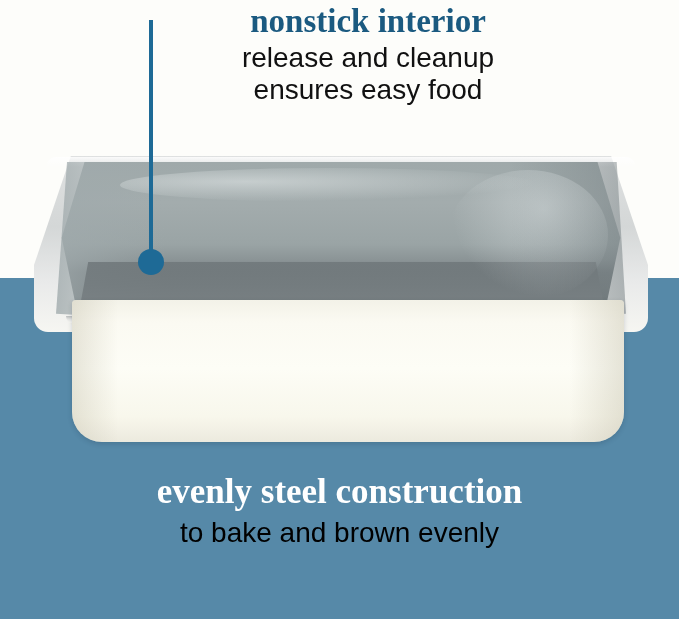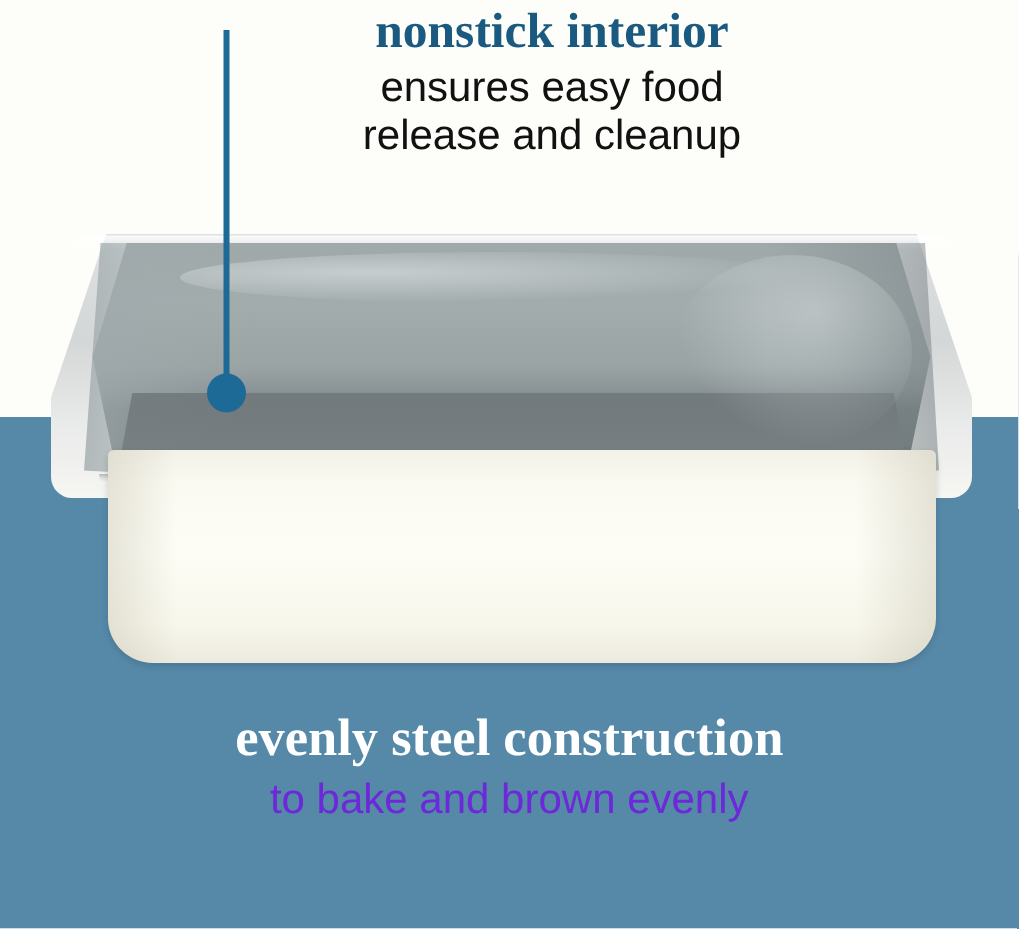--- a/index.html
+++ b/index.html
@@ -222,21 +222,21 @@
     line-height: 40px;
     color: #ffffff;
     margin: 0;
     white-space: nowrap;
   }
   .bottom-subline {
     font-family: "Liberation Sans", sans-serif;
     font-weight: 400;
     font-size: 28px;
     line-height: 34px;
-    color: #6d28d9;
+    color: #000000;
     margin: 0;
     padding-top: 4px;
   }
 </style>
 </head>
 <body>
 
 <div id="canvas">
 
   <div class="band-top"></div>
@@ -256,22 +256,22 @@
     <div class="pan-body-shade-l"></div>
     <div class="pan-body-shade-r"></div>
   </div>
 
   <div class="leader-line"></div>
   <div class="leader-dot"></div>
 
   <div class="callout-text">
     <p class="headline">nonstick interior</p>
     <p class="subline">
+      <span>release and cleanup</span>
       <span>ensures easy food</span>
-      <span>release and cleanup</span>
     </p>
   </div>
 
   <div class="bottom-text">
     <p class="bottom-headline">evenly steel construction</p>
     <p class="bottom-subline">to bake and brown evenly</p>
   </div>
 
 </div>
 

